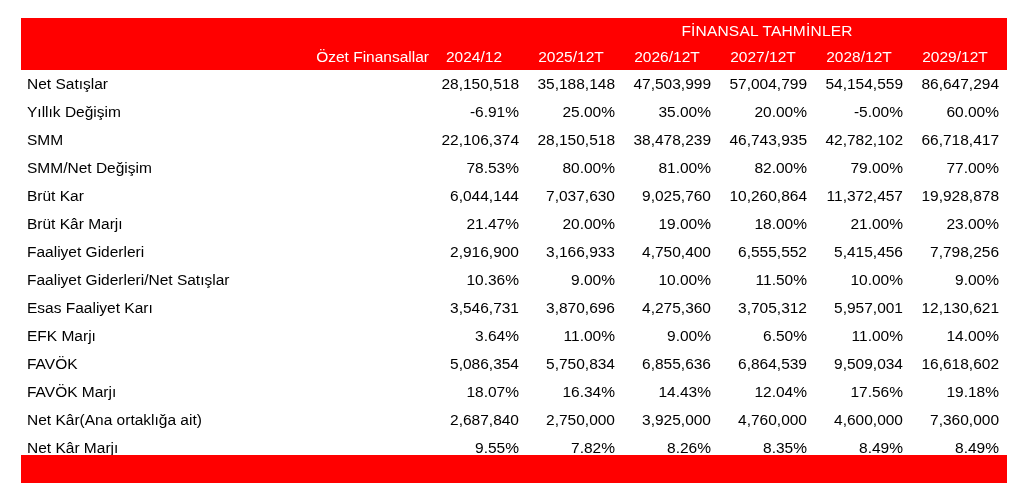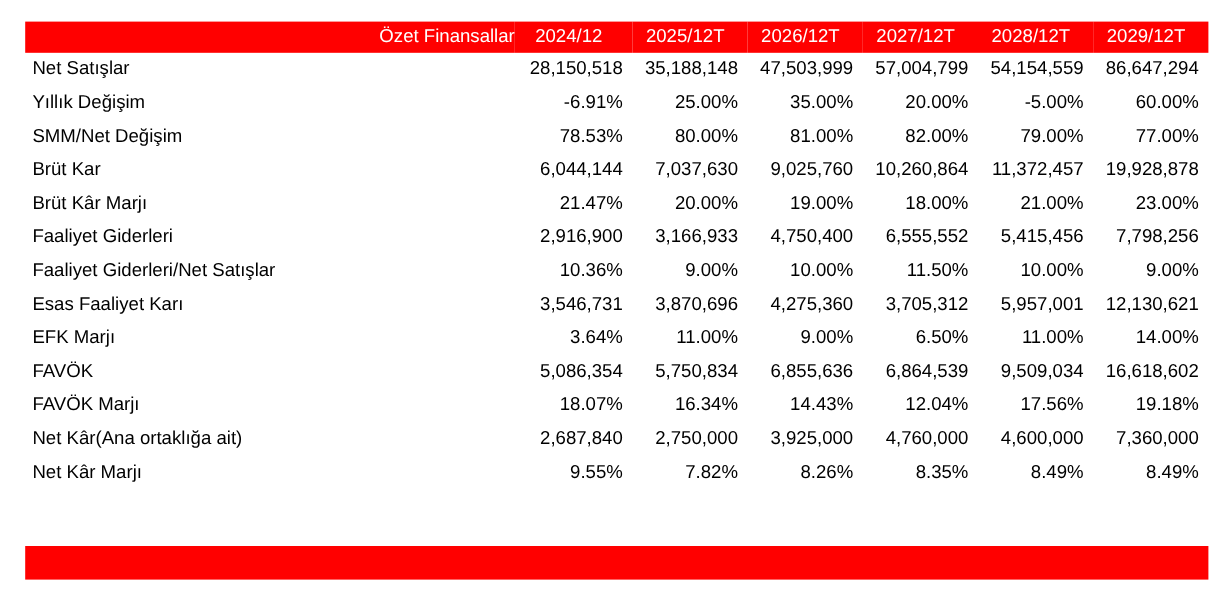--- a/index.html
+++ b/index.html
@@ -118,20 +118,25 @@
       <col class="c-label">
       <col class="c-actual">
       <col class="c-fcast">
       <col class="c-fcast">
       <col class="c-fcast">
       <col class="c-fcast">
       <col class="c-fcast">
     </colgroup>
 
     <thead>
+      <tr class="head-top">
+        <th class="blank-label"></th>
+        <th class="blank-actual rule-left rule-right"></th>
+        <th class="group-title" colspan="5">FİNANSAL TAHMİNLER</th>
+      </tr>
       <tr class="head-cols">
         <th class="h-label">Özet Finansallar</th>
         <th class="h-year rule-left rule-right">2024/12</th>
         <th class="h-year">2025/12T</th>
         <th class="h-year">2026/12T</th>
         <th class="h-year">2027/12T</th>
         <th class="h-year">2028/12T</th>
         <th class="h-year">2029/12T</th>
       </tr>
     </thead>
@@ -148,20 +153,29 @@
         </tr>
         <tr class="plain">
           <td class="lbl">Yıllık Değişim</td>
           <td class="num rule-left rule-right">-6.91%</td>
           <td class="num">25.00%</td>
           <td class="num">35.00%</td>
           <td class="num">20.00%</td>
           <td class="num">-5.00%</td>
           <td class="num">60.00%</td>
         </tr>
+        <tr class="bold">
+          <td class="lbl">SMM</td>
+          <td class="num rule-left rule-right">22,106,374</td>
+          <td class="num">28,150,518</td>
+          <td class="num">38,478,239</td>
+          <td class="num">46,743,935</td>
+          <td class="num">42,782,102</td>
+          <td class="num">66,718,417</td>
+        </tr>
         <tr class="plain">
           <td class="lbl">SMM/Net Değişim</td>
           <td class="num rule-left rule-right">78.53%</td>
           <td class="num">80.00%</td>
           <td class="num">81.00%</td>
           <td class="num">82.00%</td>
           <td class="num">79.00%</td>
           <td class="num">77.00%</td>
         </tr>
         <tr class="bold">

